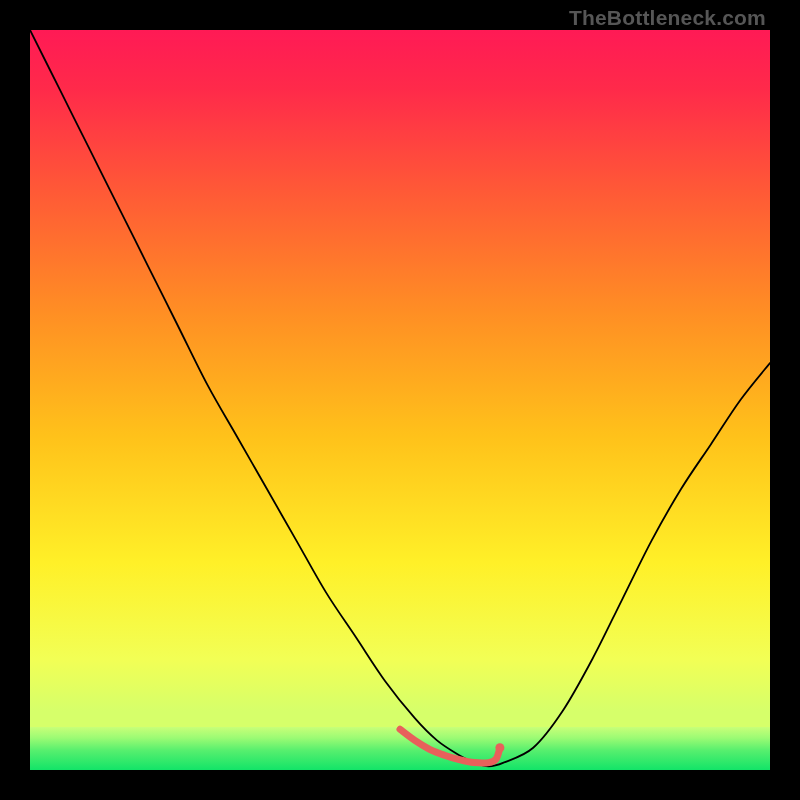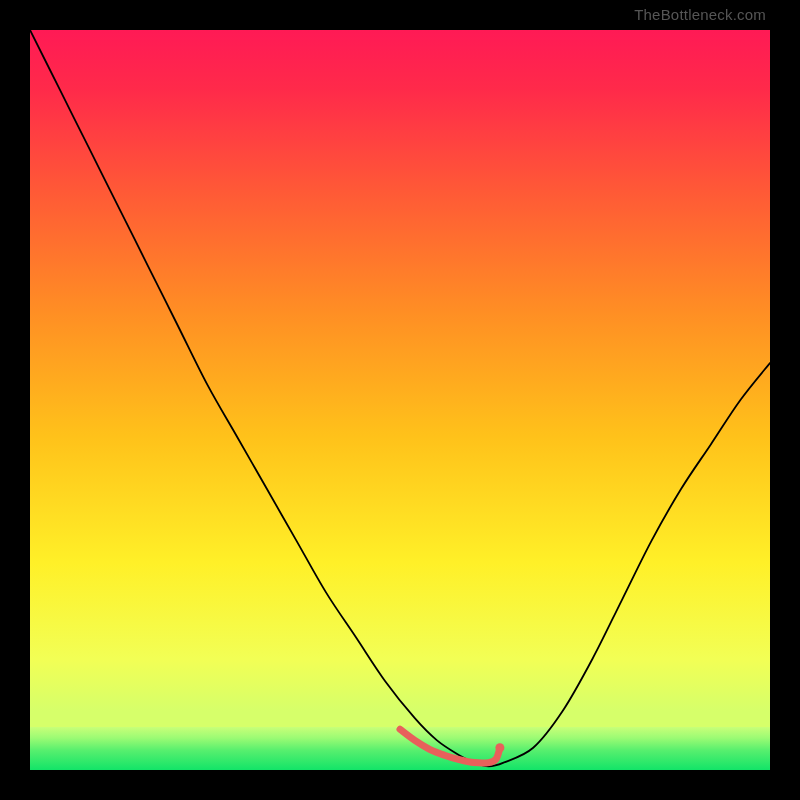--- a/index.html
+++ b/index.html
@@ -23,22 +23,22 @@
     left: 0;
     top: 0;
     width: 740px;
     height: 740px;
   }
   .watermark {
     position: absolute;
     top: 6px;
     right: 34px;
     font-family: Arial, Helvetica, sans-serif;
-    font-size: 15px;
-    font-weight: 400;
+    font-size: 21px;
+    font-weight: 700;
     color: #565656;
     letter-spacing: 0.2px;
     user-select: none;
   }
   svg {
     display: block;
   }
 </style>
 </head>
 <body>

